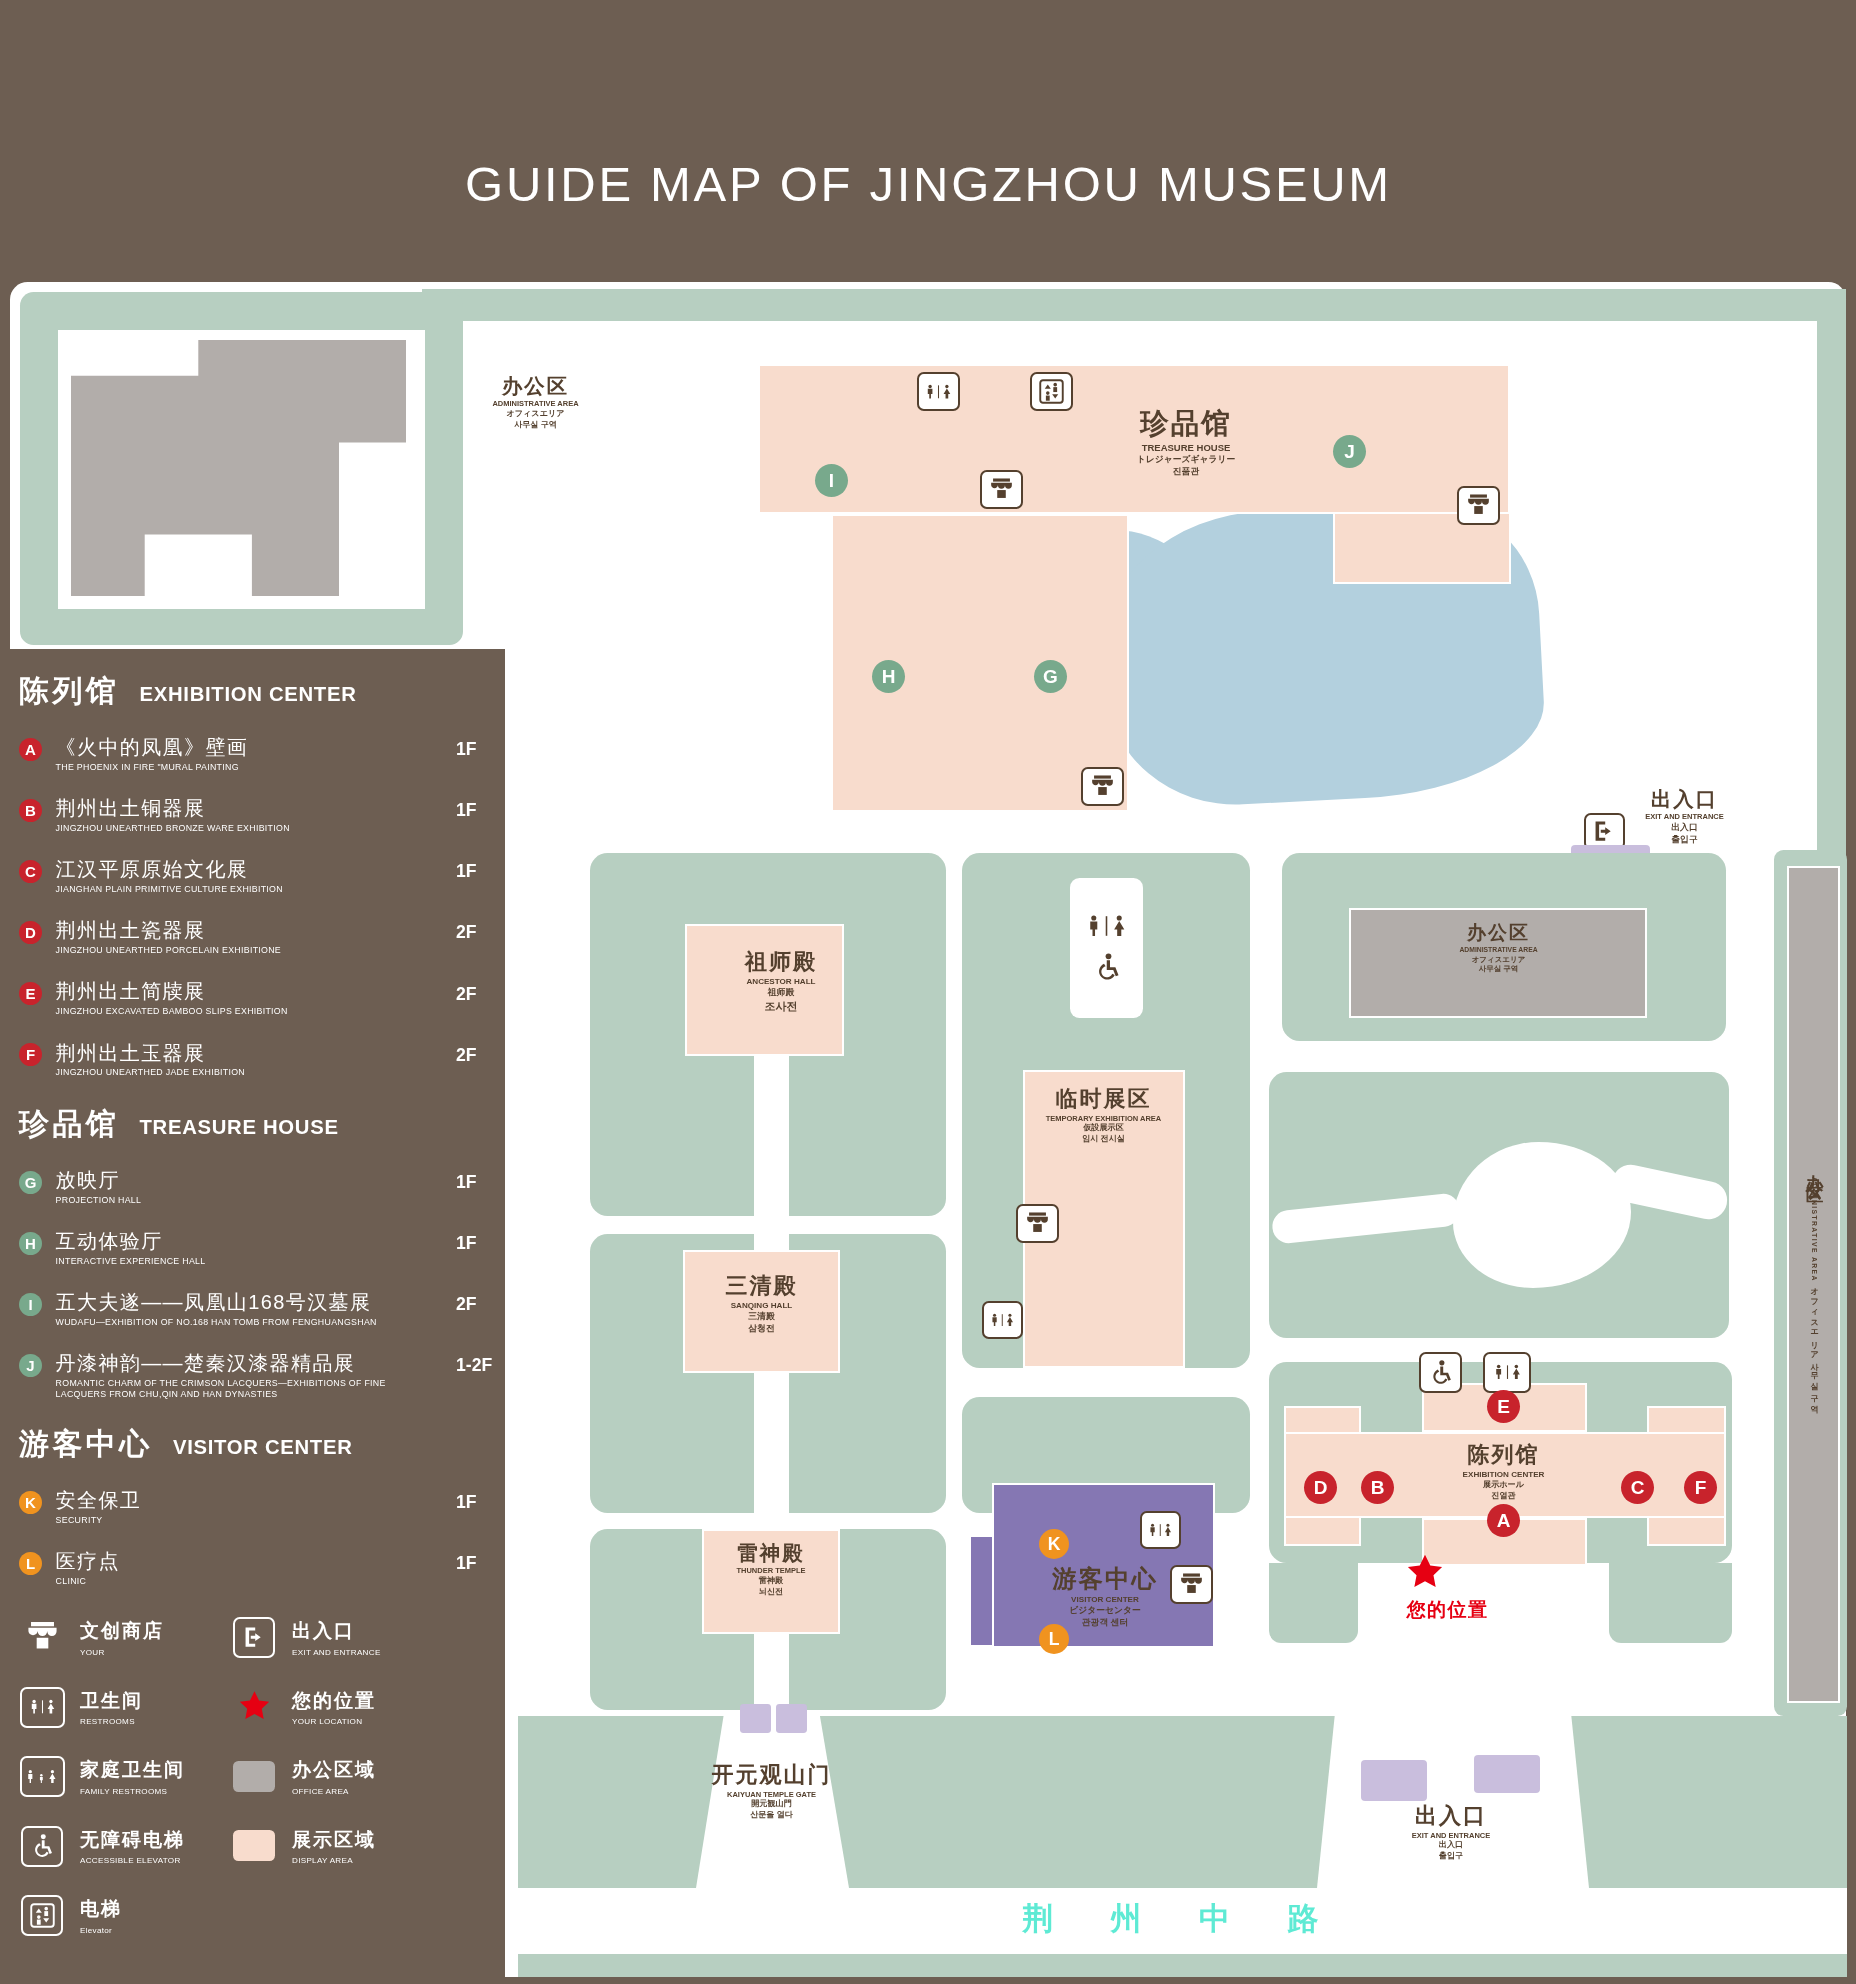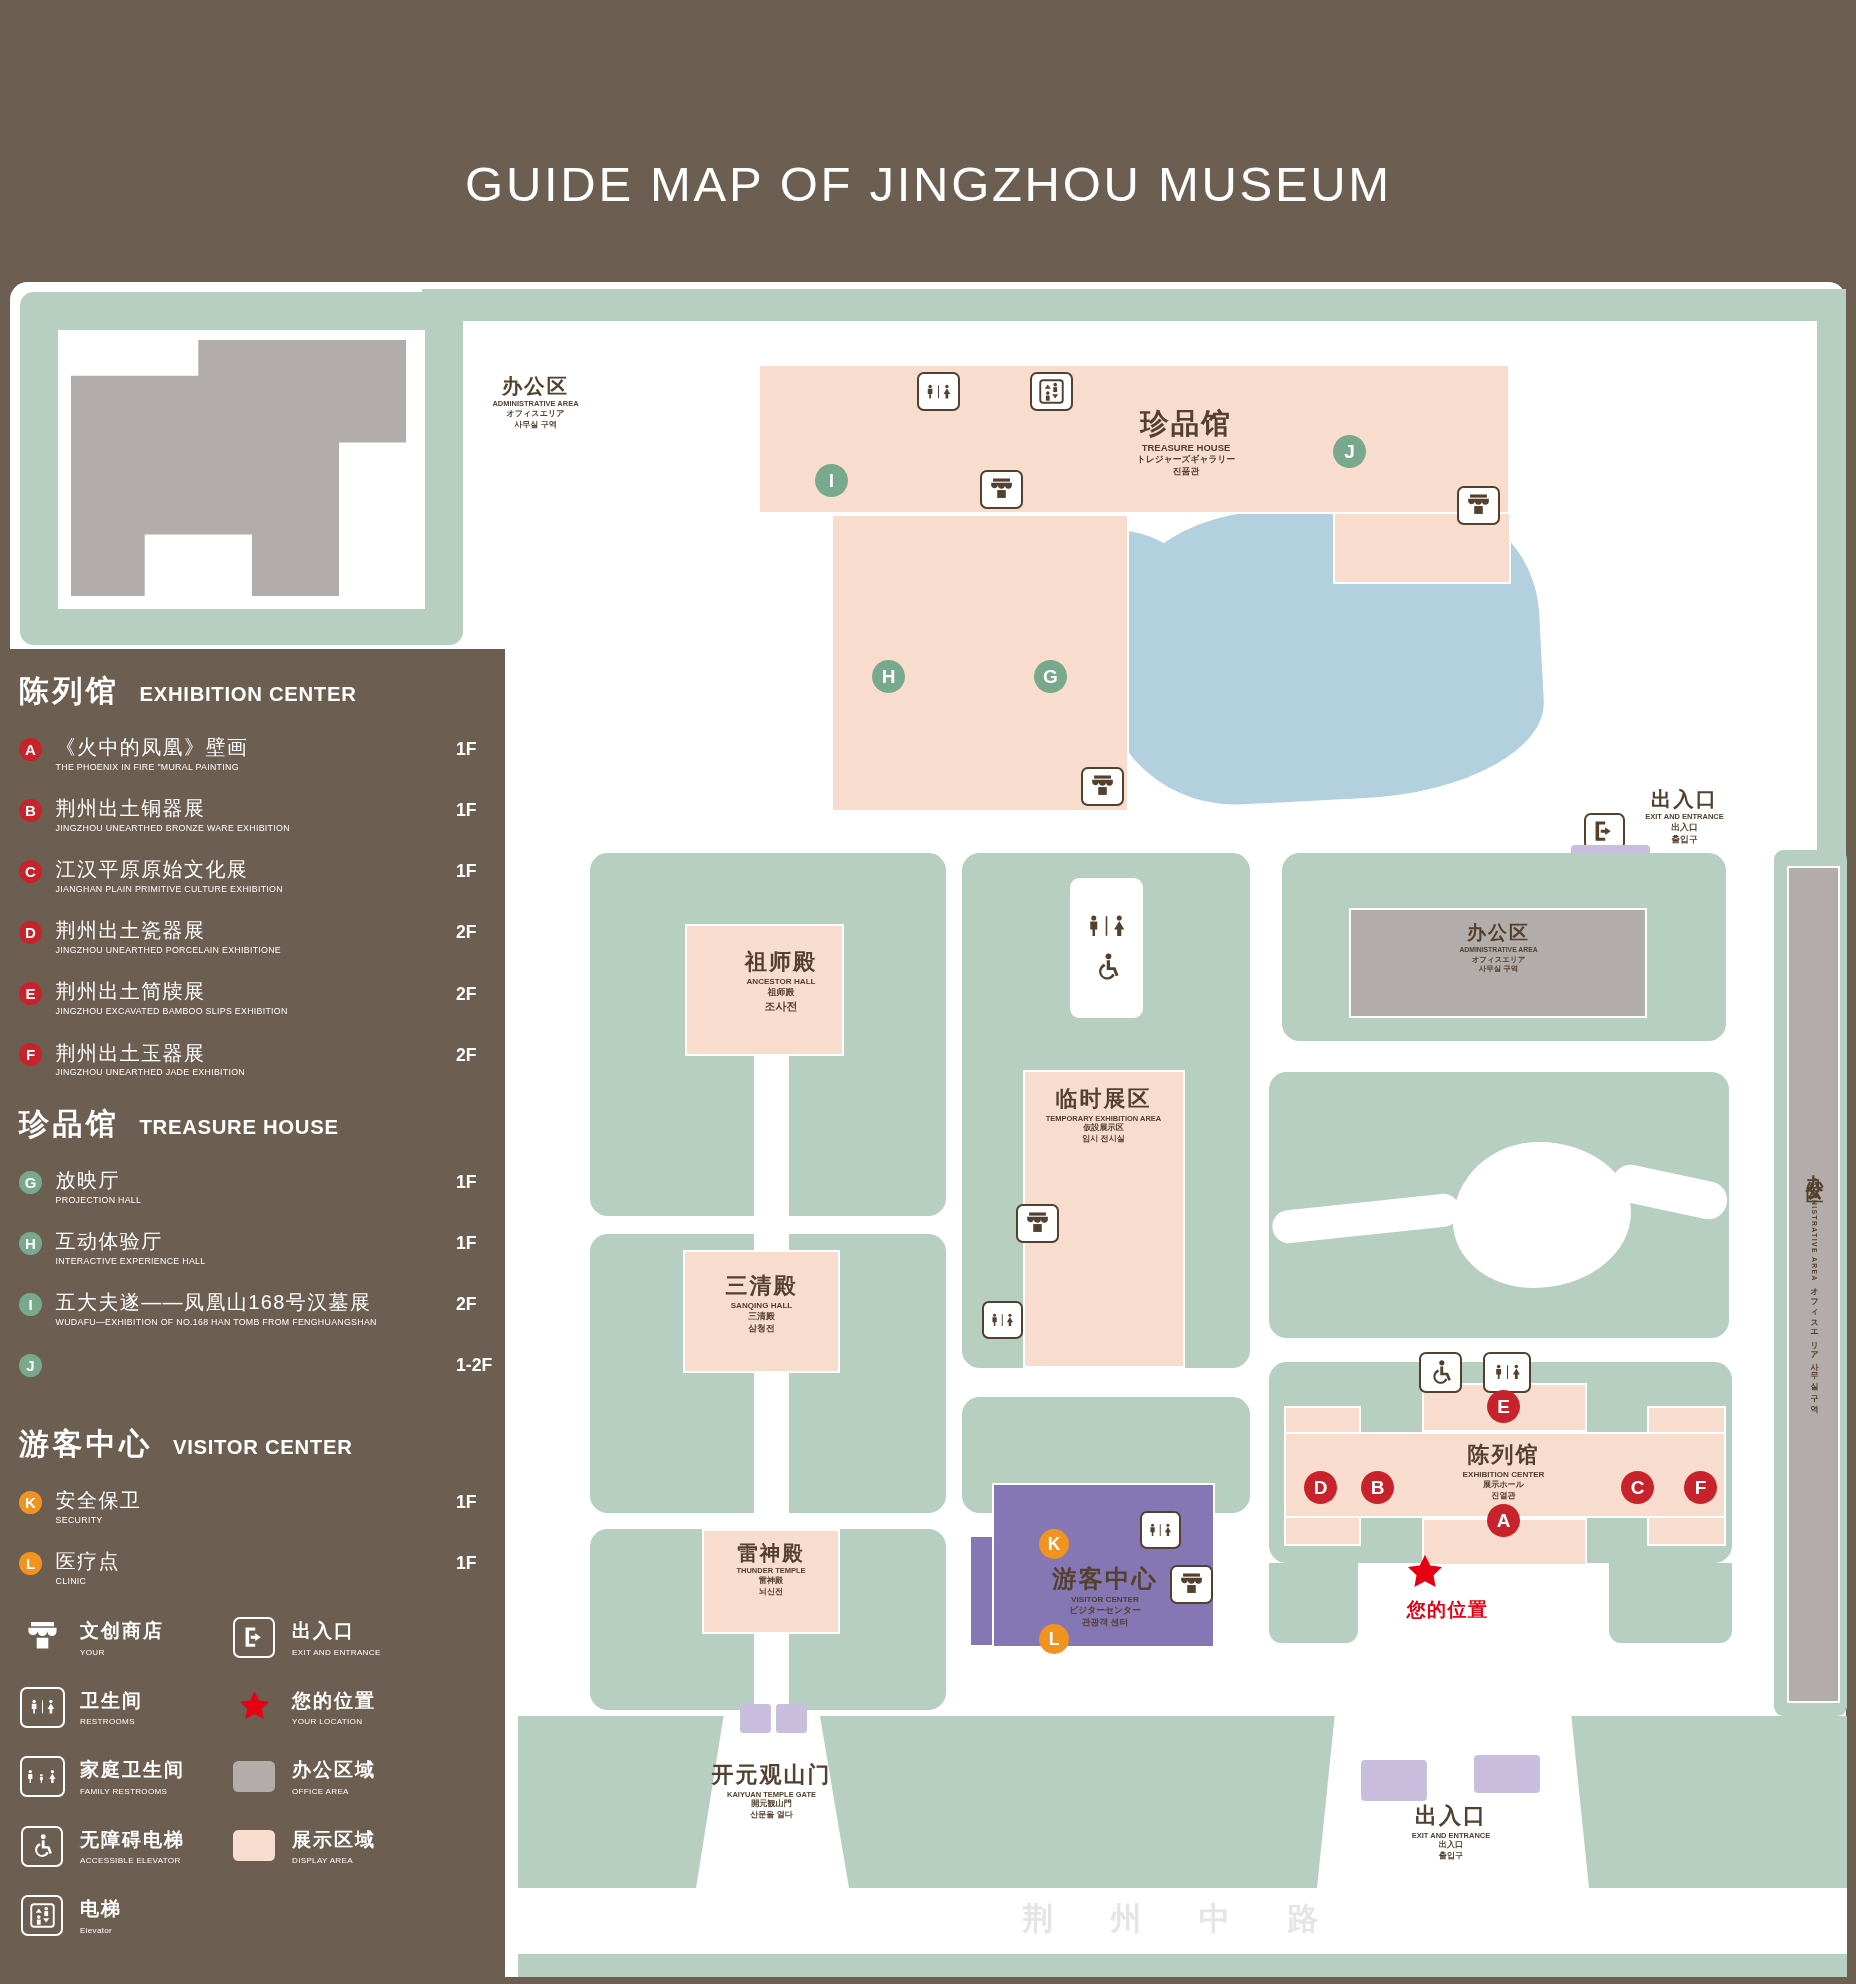--- a/index.html
+++ b/index.html
@@ -42,21 +42,21 @@
 .lgbox{width:42px;height:41px;border:2px solid #fff;border-radius:6.8px;color:#fff;display:flex;align-items:center;justify-content:center}
 .lg-zh{font-size:19px;font-weight:700;letter-spacing:2px}
 .lg-en{font-size:8.1px;margin-top:3.4px;letter-spacing:0.3px}
 .swatch{width:42px;height:31px;border-radius:5.4px}
 .rrbuild{position:absolute;background:#fff;border-radius:9.5px;color:#54402e;display:flex;flex-direction:column;align-items:center;justify-content:center;gap:13.6px}
 .vlabel{position:absolute;inset:0;display:flex;align-items:center;justify-content:center;writing-mode:vertical-rl;color:#54402e;line-height:1.25;text-align:center}
 .vlabel .zh{font-weight:700;font-size:17.6px;letter-spacing:5.4px}
 .vlabel .sub{font-size:6.8px;font-weight:700;letter-spacing:1.4px}
 .loc-star{color:#e60012}
 .loc-txt{position:absolute;color:#e60012;font-weight:700;font-size:19px;text-align:center;letter-spacing:1.4px}
-.road-txt{position:absolute;left:518px;top:1898px;width:1329px;text-align:center;color:#e5e5e5;font-weight:700;font-size:31px;letter-spacing:24.4px}
+.road-txt{position:absolute;left:518px;top:1898px;width:1329px;text-align:center;color:#5eead4;font-weight:700;font-size:31px;letter-spacing:24.4px}
 </style>
 </head>
 <body>
 
 <svg width="0" height="0" style="position:absolute" aria-hidden="true">
   <symbol id="sym-restroom" viewBox="0 0 48 24">
     <circle cx="11" cy="3.8" r="2.6"></circle>
       <path d="M7.4 7.4h7.2v8.2h-2.3v6.6h-2.6v-6.6H7.4z"></path>
     <rect x="23.2" y="2" width="1.6" height="20"></rect>
     <circle cx="37" cy="3.8" r="2.6"></circle>
@@ -424,20 +424,24 @@
     <div class="item">
       <span class="mk grn mksb">I</span>
       <span class="itx">
           <span class="izh" style="display:block">五大夫遂——凤凰山168号汉墓展</span>
           <span class="ien" style="display:block">WUDAFU—EXHIBITION OF NO.168 HAN TOMB FROM FENGHUANGSHAN</span>
         </span>
       <span class="ifl">2F</span>
     </div>
     <div class="item">
       <span class="mk grn mksb">J</span>
+      <span class="itx">
+          <span class="izh" style="display:block">丹漆神韵——楚秦汉漆器精品展</span>
+          <span class="ien" style="display:block">ROMANTIC CHARM OF THE CRIMSON LACQUERS—EXHIBITIONS OF FINE LACQUERS FROM CHU,QIN AND HAN DYNASTIES</span>
+        </span>
       <span class="ifl">1-2F</span>
     </div>
   </div>
 
   <div class="abs" style="left:19px;top:1424px;width:483px">
     <div class="sec-h">
       <span class="sec-zh">游客中心</span>
       <span class="sec-en">VISITOR CENTER</span>
     </div>
     <div class="item">

